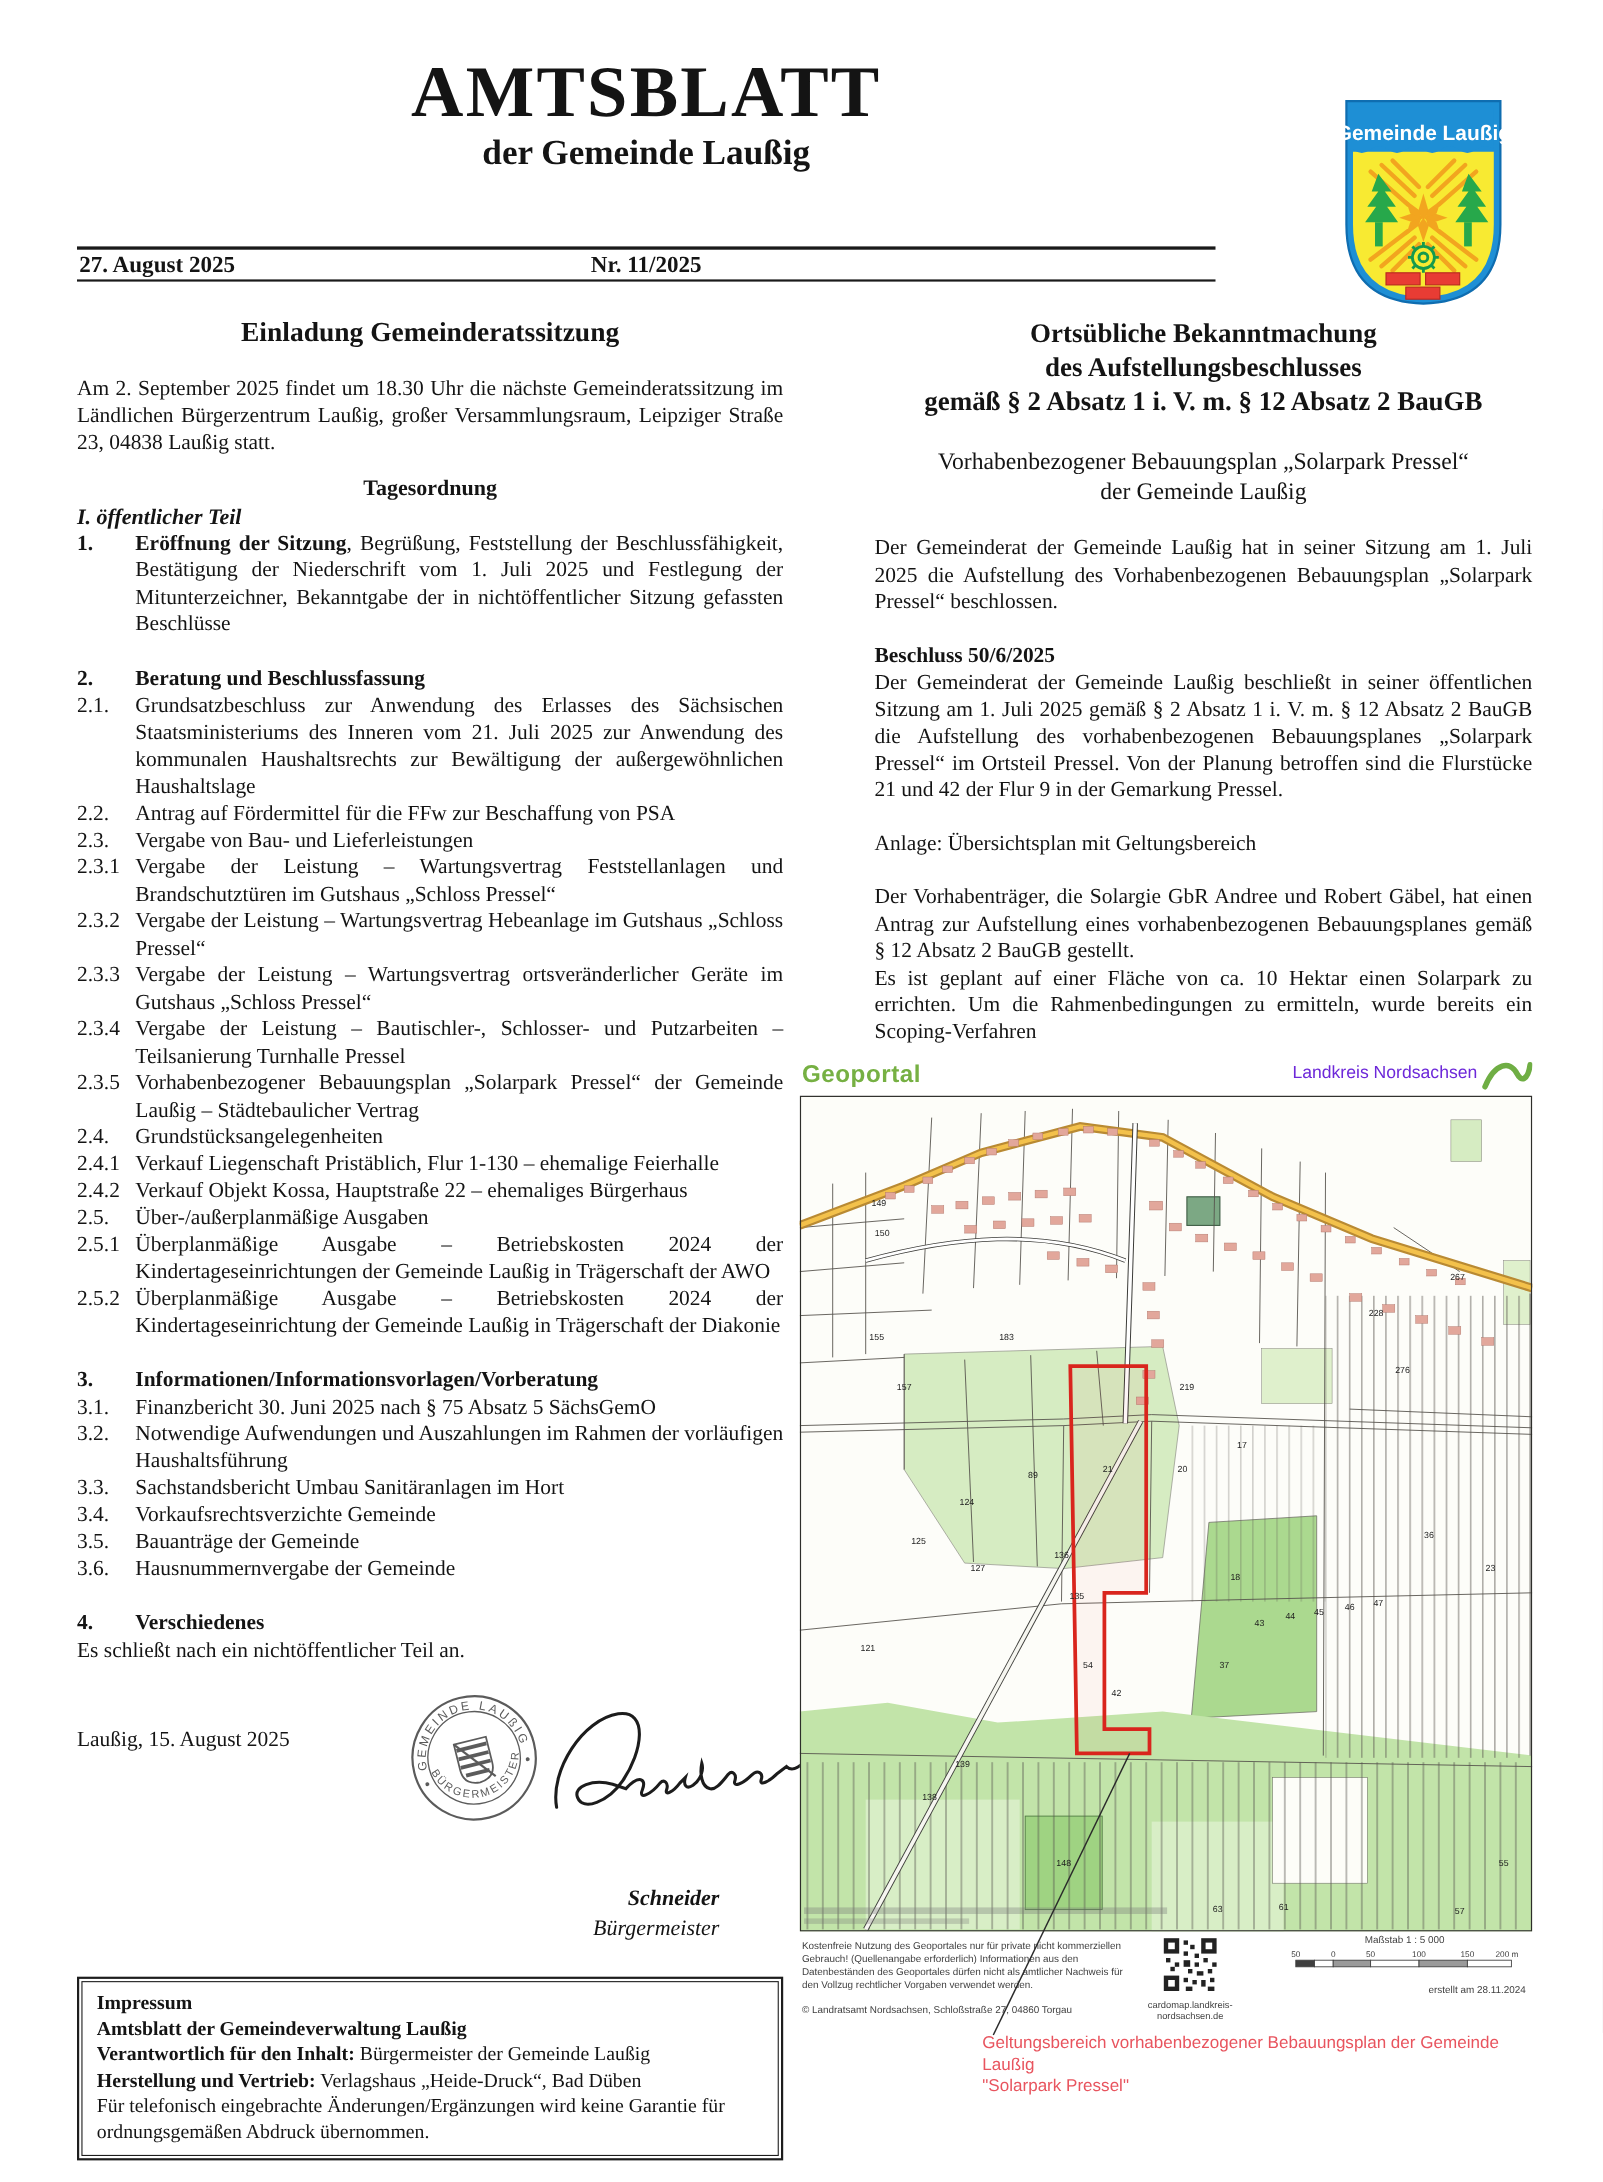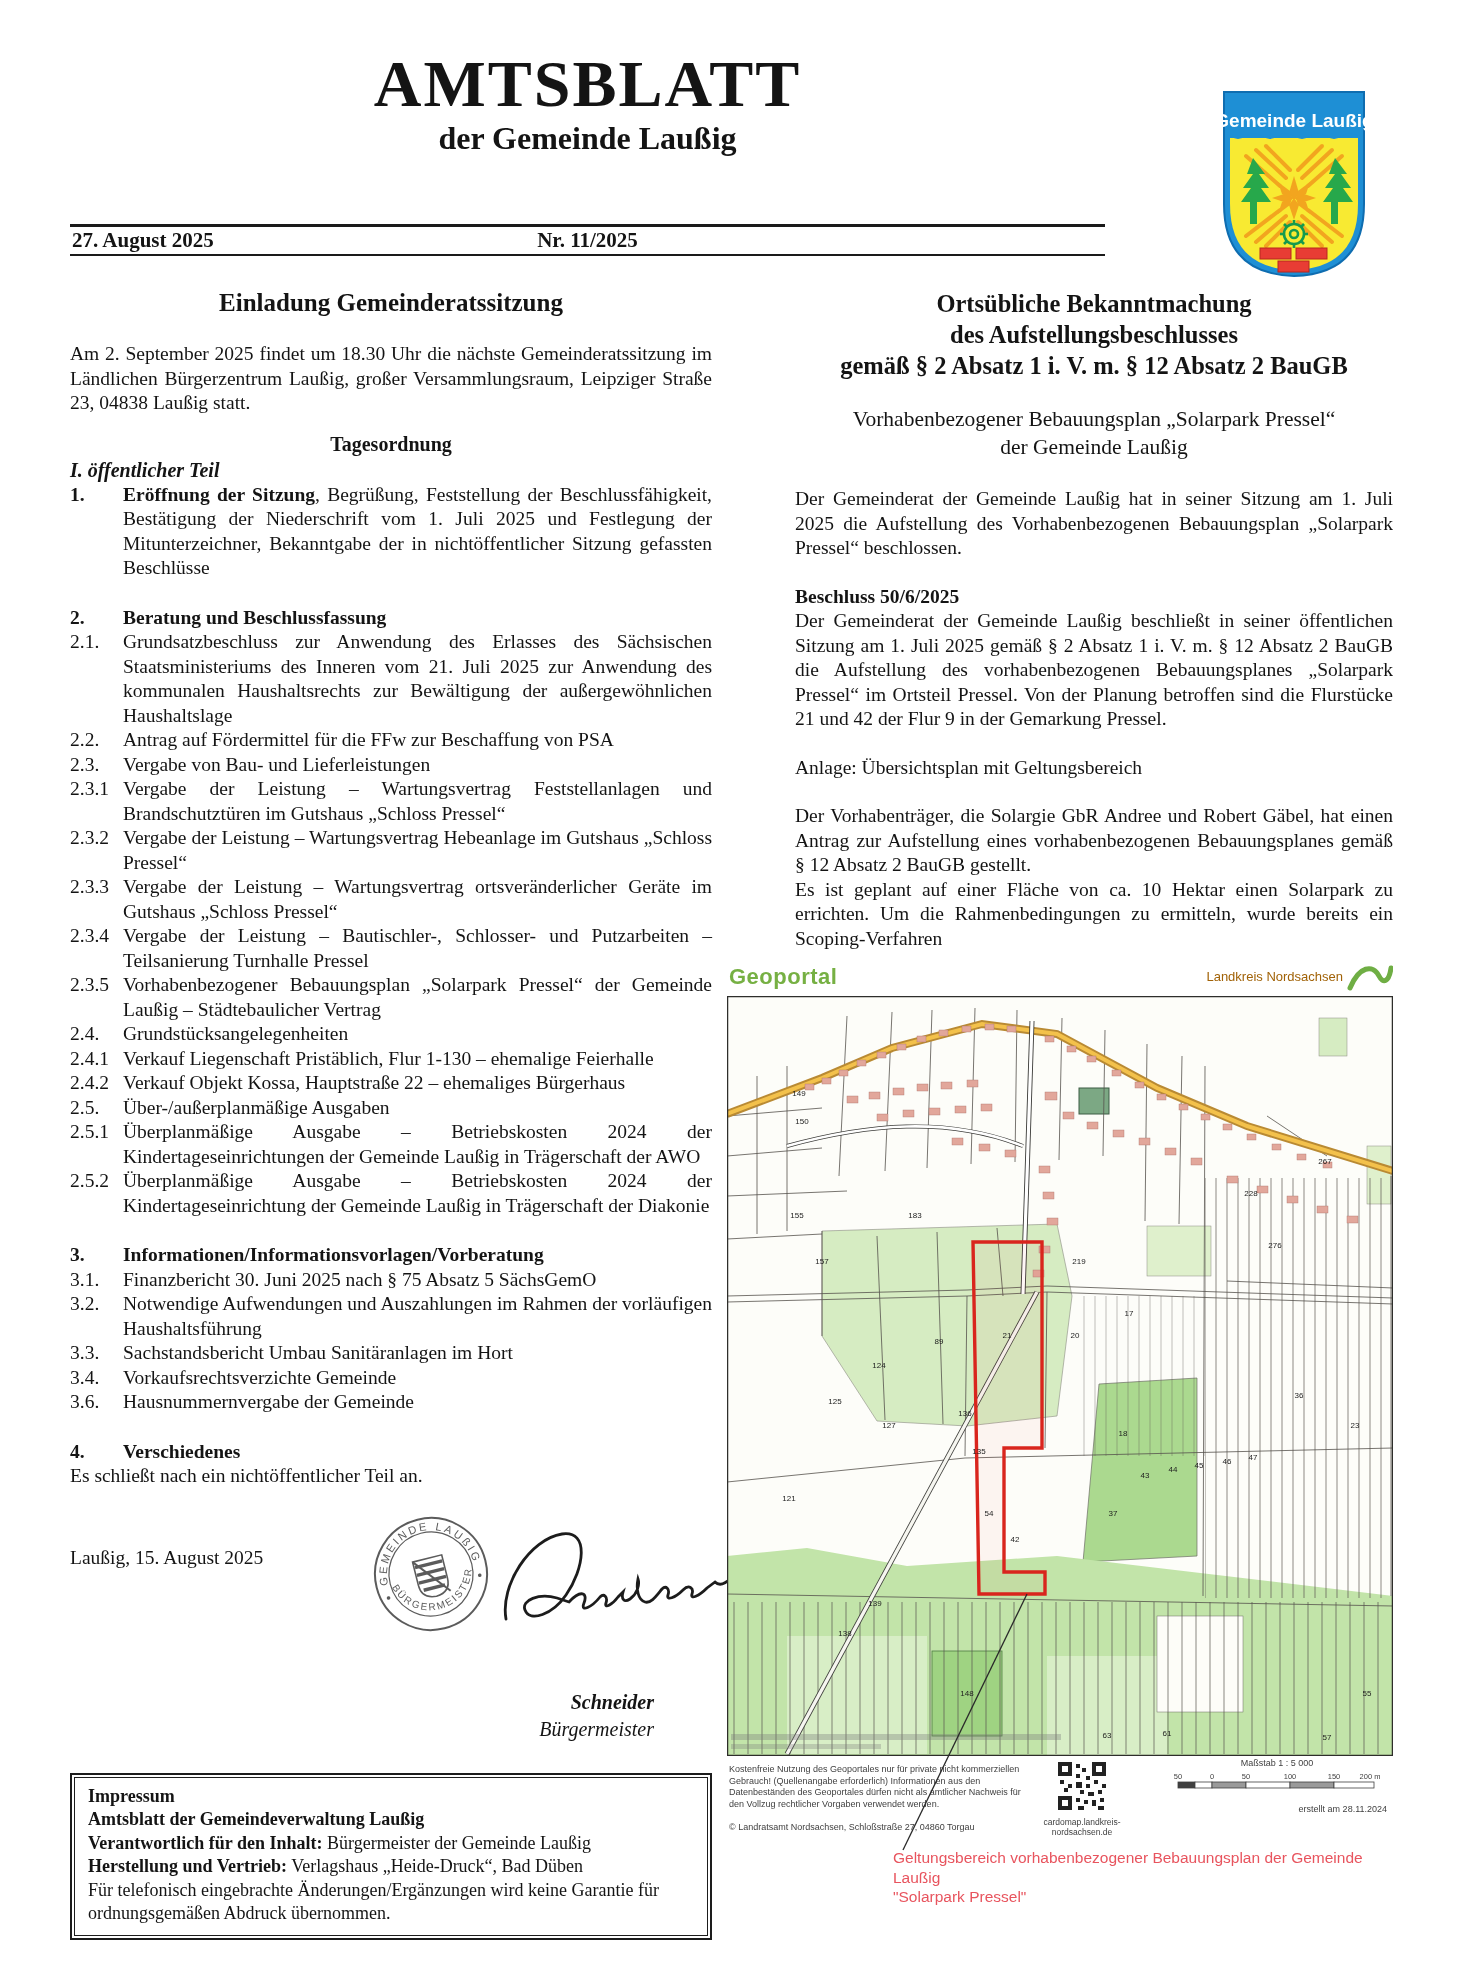--- a/index.html
+++ b/index.html
@@ -43,21 +43,21 @@
   
   .h-right{font-size:24.5px;font-weight:bold;text-align:center;line-height:31px;margin:0;}
   .h-right2{font-size:21.5px;font-weight:normal;text-align:center;line-height:28px;margin:24px 0 26px 0;}
   .gap{height:24px;}
   .bold-line{font-size:19.5px;font-weight:bold;line-height:24.5px;}
   
   .map-card{position:absolute;left:727px;top:958px;width:666px;font-family:"Liberation Sans","DejaVu Sans",sans-serif;}
   .map-head{position:relative;height:38px;}
   .geoportal{position:absolute;left:2px;top:6px;font-size:22px;font-weight:bold;color:#76b043;letter-spacing:.5px;}
   .lkn{position:absolute;right:0;top:0;display:flex;align-items:center;gap:4px;}
-  .lkn .txt{font-size:13px;color:#a16207;text-align:center;}
+  .lkn .txt{font-size:16px;color:#6d28d9;text-align:center;}
   .map-canvas{display:block;}
   .map-footer{position:relative;height:86px;font-size:9px;color:#3f3f3f;}
   .mf-left{position:absolute;left:2px;top:8px;width:300px;line-height:11.5px;}
   .mf-copy{position:absolute;left:2px;top:66px;}
   .mf-center{position:absolute;left:290px;top:4px;width:130px;text-align:center;}
   .mf-center .url{margin-top:3px;font-size:8.5px;}
   .mf-right{position:absolute;right:6px;top:2px;width:220px;text-align:center;}
   .mf-right .scale-label{margin-bottom:4px;}
   .mf-right .made{margin-top:8px;text-align:right;}
   .map-caption{margin:6px 0 0 166px;color:#e8545e;font-size:15.5px;line-height:19.5px;width:480px;}
@@ -217,20 +217,24 @@
         <span class="n">3.2.</span>
         <span class="t"><b></b><span>Notwendige Aufwendungen und Auszahlungen im Rahmen der vorläufigen Haushaltsführung</span></span>
       </div>
     <div class="ag">
         <span class="n">3.3.</span>
         <span class="t"><b></b><span>Sachstandsbericht Umbau Sanitäranlagen im Hort</span></span>
       </div>
     <div class="ag">
         <span class="n">3.4.</span>
         <span class="t"><b></b><span>Vorkaufsrechtsverzichte Gemeinde</span></span>
+      </div>
+    <div class="ag">
+        <span class="n">3.5.</span>
+        <span class="t"><b></b><span>Bauanträge der Gemeinde</span></span>
       </div>
     <div class="ag">
         <span class="n">3.6.</span>
         <span class="t"><b></b><span>Hausnummernvergabe der Gemeinde</span></span>
       </div>
     <div class="ag hb mt">
         <span class="n">4.</span>
         <span class="t"><b>Verschiedenes</b><span></span></span>
       </div>
 

